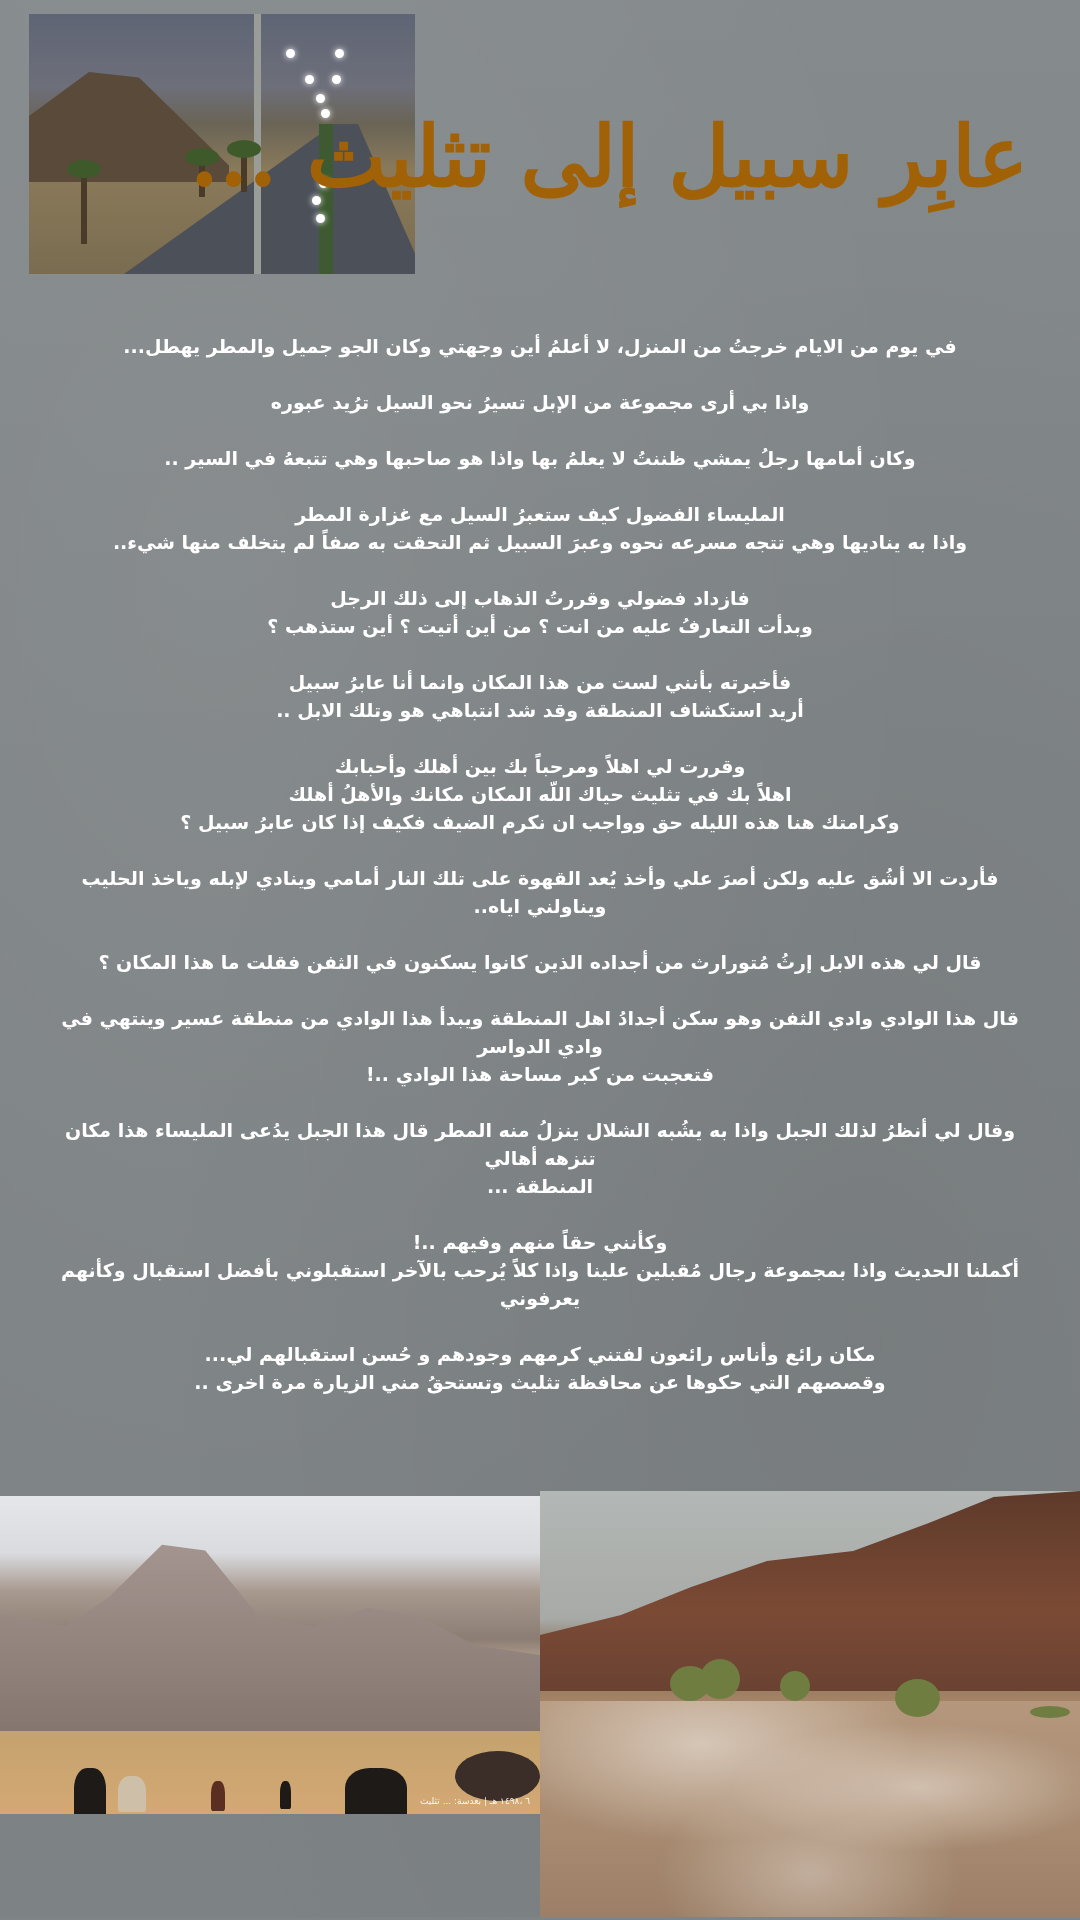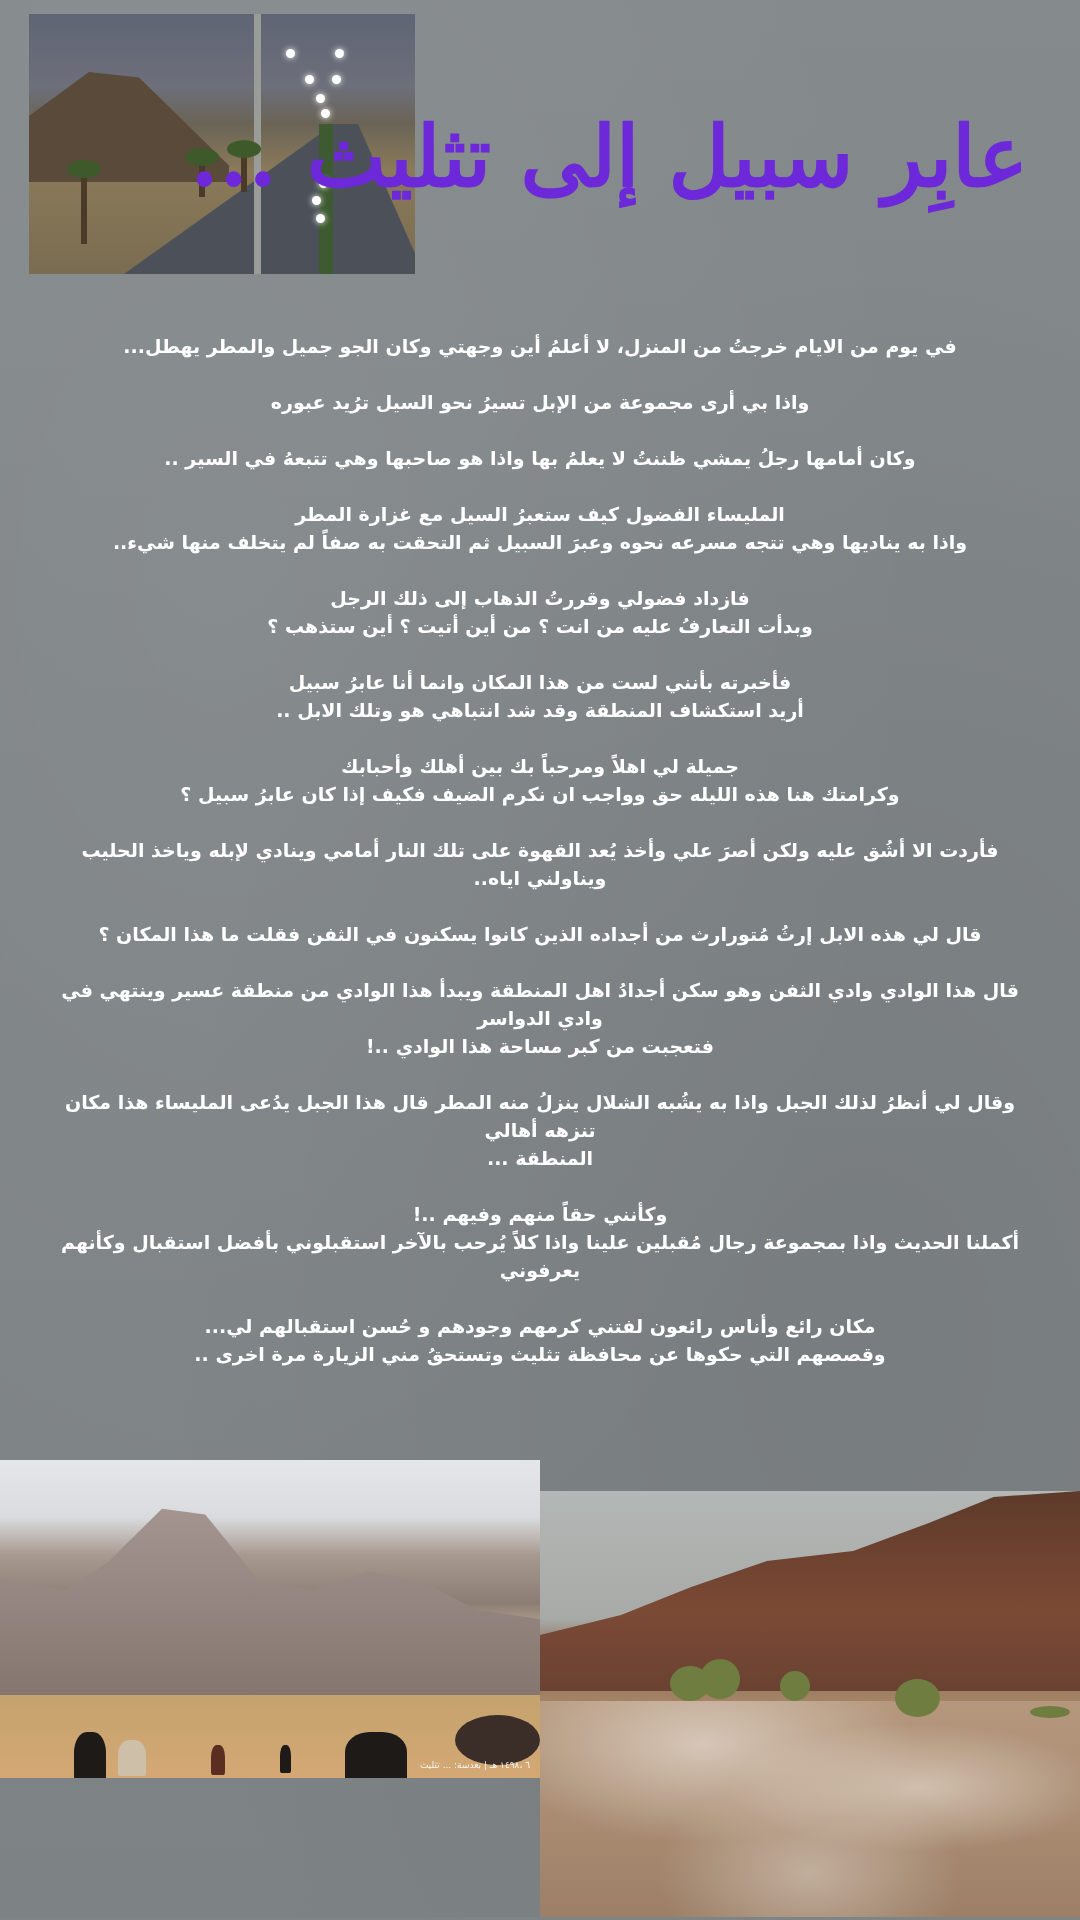--- a/index.html
+++ b/index.html
@@ -24,34 +24,34 @@
   #photo-road .median { position:absolute; left:290px; top:110px; width:14px; height:150px; background:#3d5a30; }
   #photo-road .light { position:absolute; width:9px; height:9px; border-radius:50%; background:#fff; box-shadow:0 0 6px #fff; }
   #photo-road .palm { position:absolute; width:6px; background:#4a3a28; }
   #photo-road .palm::before { content:""; position:absolute; left:-14px; top:-14px; width:34px; height:18px; border-radius:50%; background:#3e5a2a; }
 
   
   #title {
     position:absolute; left:418px; top:92px; width:610px; height:130px;
     direction:rtl; text-align:center;
     font-family: "DejaVu Serif", serif; font-weight:bold; font-size:84px; line-height:130px;
-    color:#6d28d9; white-space:nowrap;
+    color:#a16207; white-space:nowrap;
   }
 
   
   #story {
     position:absolute; left:50px; top:332px; width:980px;
     direction:rtl; text-align:center; color:#ffffff;
     font-family: "DejaVu Sans", sans-serif; font-weight:bold; font-size:19px; line-height:28px;
   }
   #story .para { margin:0 0 28px 0; }
   #story .line { display:block; }
 
   
-  #photo-camels { left:0; top:1460px; width:540px; height:318px;
+  #photo-camels { left:0; top:1496px; width:540px; height:318px;
     background: linear-gradient(180deg, #e4e6ea 0%, #d9dbde 18%, #a8998f 30%, #8c7d74 45%, #b7a592 53%, #a9a373 58%, #c5a36e 75%, #d4a874 100%); }
   #photo-camels .mountain { position:absolute; left:0; top:45px; width:540px; height:190px;
     background: linear-gradient(180deg, #a49590, #867670);
     clip-path: polygon(0 38%, 12% 45%, 20% 30%, 30% 2%, 38% 5%, 48% 40%, 58% 45%, 68% 35%, 78% 40%, 88% 55%, 100% 60%, 100% 100%, 0 100%); }
   #photo-camels .camel { position:absolute; background:#1e1a18; border-radius:40% 40% 10% 10%; }
   #photo-camels .bush { position:absolute; background:#3f5a2a; border-radius:50%; }
   #photo-camels .caption { position:absolute; right:10px; bottom:8px; font-size:9px; color:#fff; direction:rtl; opacity:0.9; }
 
   #photo-flood { left:540px; top:1491px; width:540px; height:426px;
     background: linear-gradient(180deg, #b3b7b5 0%, #a7aaa7 30%, #8a6e58 38%, #a58466 50%, #b09276 58%, #a98a72 80%, #9c7e66 100%); }
@@ -108,21 +108,22 @@
   </div>
   <div class="para">
     <span class="line">فازداد فضولي وقررتُ الذهاب إلى ذلك الرجل</span>
     <span class="line">وبدأت التعارفُ عليه من انت ؟ من أين أتيت ؟ أين ستذهب ؟</span>
   </div>
   <div class="para">
     <span class="line">فأخبرته بأنني لست من هذا المكان وانما أنا عابرُ سبيل</span>
     <span class="line">أريد استكشاف المنطقة وقد شد انتباهي هو وتلك الابل ..</span>
   </div>
   <div class="para">
-    <span class="line">جميلة لي اهلاً ومرحباً بك بين أهلك وأحبابك</span>
+    <span class="line">وقررت لي اهلاً ومرحباً بك بين أهلك وأحبابك</span>
+    <span class="line">اهلاً بك في تثليث حياك اللّه المكان مكانك والأهلُ أهلك</span>
     <span class="line">وكرامتك هنا هذه الليله حق وواجب ان نكرم الضيف فكيف إذا كان عابرُ سبيل ؟</span>
   </div>
   <div class="para">
     <span class="line">فأردت الا أشُق عليه ولكن أصرَ علي وأخذ يُعد القهوة على تلك النار أمامي وينادي لإبله وياخذ الحليب ويناولني اياه..</span>
   </div>
   <div class="para">
     <span class="line">قال لي هذه الابل إرثُ مُتورارث من أجداده الذين كانوا يسكنون في الثفن فقلت ما هذا المكان ؟</span>
   </div>
   <div class="para">
     <span class="line">قال هذا الوادي وادي الثفن وهو سكن أجدادُ اهل المنطقة ويبدأ هذا الوادي من منطقة عسير وينتهي في وادي الدواسر</span>

